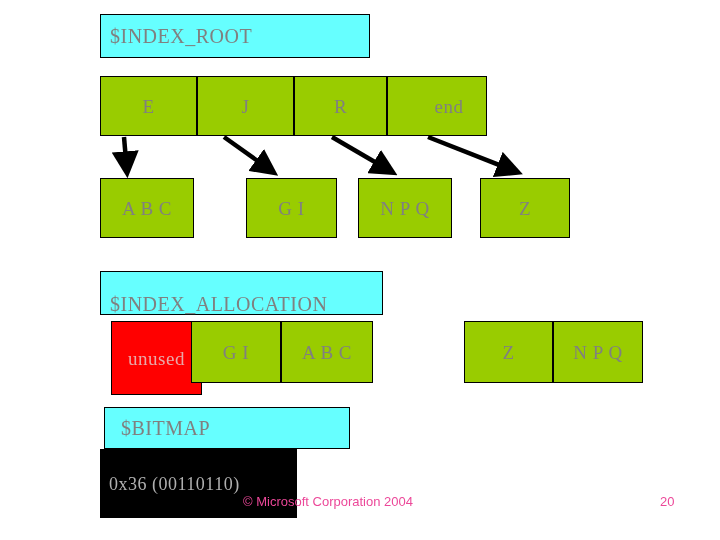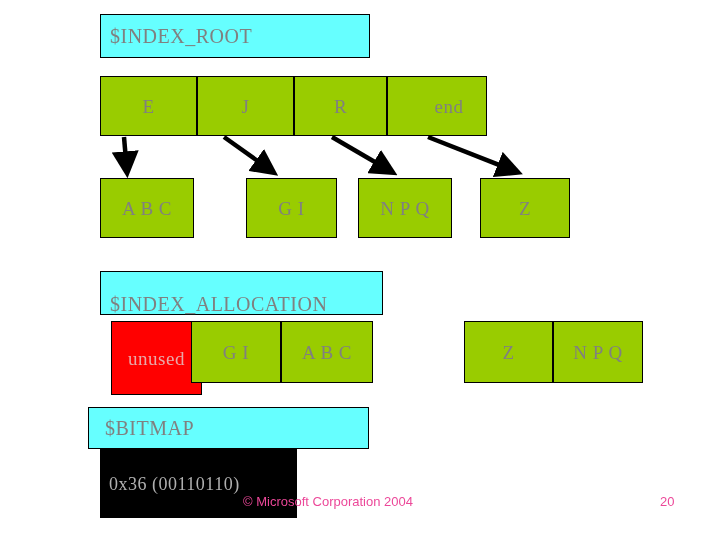--- a/index.html
+++ b/index.html
@@ -149,21 +149,21 @@
   <div class="box cell-green centered" style="left:281px; top:321px; width:92px; height:62px;">
     <span>A B C</span>
   </div>
   <div class="box cell-green centered" style="left:464px; top:321px; width:89px; height:62px;">
     <span>Z</span>
   </div>
   <div class="box cell-green centered" style="left:553px; top:321px; width:90px; height:62px;">
     <span>N P Q</span>
   </div>
 
-  <div class="box attr-header lefted" style="left:88px; top:407px; width:281px; height:42px;padding-left:16px;">
+  <div class="box attr-header lefted" style="left:104px; top:407px; width:246px; height:42px;padding-left:16px;">
     <span>$BITMAP</span>
   </div>
 
   <div class="box cell-black lefted" style="left:100px; top:449px; width:197px; height:69px;">
     <span style="font-size:18px;">0x36 (00110110)</span>
   </div>
 
   <div class="footer">
     <span class="footer-copyright">© Microsoft Corporation 2004</span>
     <span class="footer-pagenum">20</span>

